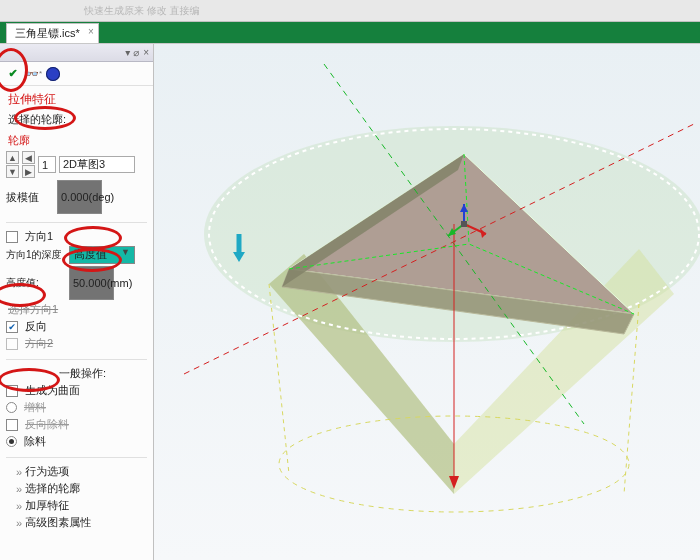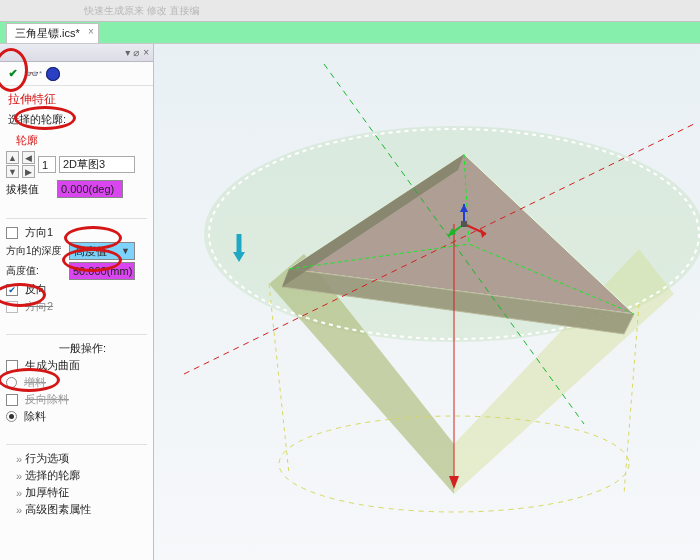--- a/index.html
+++ b/index.html
@@ -1,45 +1,45 @@
 <!DOCTYPE html>
 <html><head>
 <meta charset="utf-8">
 <style>
 * { margin:0; padding:0; box-sizing:border-box; font-family:"Microsoft YaHei",SimSun,sans-serif; }
 body { width:700px; height:560px; overflow:hidden; background:#f0f0f0; font-size:11px; color:#222; }
 .topbar { height:22px; background:#e8e8e8; border-bottom:1px solid #c0c0c0; display:flex; align-items:center; }
 .ribbon-hint { opacity:.25; font-size:10px; padding-left:84px; }
-.doc-tabs { height:22px; background:#86efac; border-bottom:1px solid #c8c8c8; display:flex; align-items:center; padding-left:6px; }
+.doc-tabs { height:22px; background:#15803d; border-bottom:1px solid #c8c8c8; display:flex; align-items:center; padding-left:6px; }
 .doc-tab { background:#fff; border:1px solid #c0c0c0; border-bottom:none; padding:2px 18px 2px 8px; font-size:11px; position:relative; }
 .doc-tab .x { position:absolute; right:4px; top:2px; font-size:10px; color:#888; }
 .main { display:flex; height:calc(560px - 44px); }
 .side { width:154px; background:#fcfcfc; border-right:1px solid #c0c0c0; display:flex; flex-direction:column; position:relative; }
 .side-hdr { height:18px; background:linear-gradient(#eaeaf2,#dcdce6); border-bottom:1px solid #b8b8c4; display:flex; align-items:center; justify-content:flex-end; padding:0 4px; gap:4px; font-size:10px; color:#666; }
 .pin { font-size:10px; }
 .iconrow { height:24px; display:flex; align-items:center; gap:6px; padding:2px 6px; border-bottom:1px solid #e0e0e0; }
 .iconrow span { width:14px; height:14px; display:flex; align-items:center; justify-content:center; }
 .check { color:#0a8a22; font-weight:bold; }
 .glasses { color:#7a7a7a; font-size:12px; }
 .dot { width:10px; height:10px; border-radius:50%; background:#2a3fc4; box-shadow:0 0 0 1px #14236a inset; }
 .panel { padding:3px 6px 6px 6px; overflow:auto; flex:1; }
 .feature-title { color:#d41616; font-size:12px; margin:2px 0 4px 2px; }
 .label { margin:2px 0 2px 2px; }
 .row { display:flex; align-items:center; gap:3px; margin:2px 0; }
 .nav { width:13px; height:13px; border:1px solid #a8a8a8; background:#f5f5f5; display:flex; align-items:center; justify-content:center; font-size:9px; color:#555; }
 .navcol { display:flex; flex-direction:column; gap:1px; }
 .field { border:1px solid #aaa; background:#fff; height:17px; padding:0 3px; font-size:11px; display:flex; align-items:center; }
-.sec-title { color:#d41616; margin:6px 0 3px 10px; }
+.sec-title { color:#d41616; margin:6px 0 3px 2px; }
 .cb { width:12px; height:12px; border:1px solid #888; background:#fff; display:inline-flex; align-items:center; justify-content:center; font-size:9px; color:#1060b0; margin-right:4px; }
 .rb { width:11px; height:11px; border:1px solid #888; border-radius:50%; background:#fff; display:inline-flex; align-items:center; justify-content:center; margin-right:4px; }
 .rb .on { width:5px; height:5px; border-radius:50%; background:#333; }
-.dd { border:1px solid #888; background:#7dd3fc; height:18px; display:flex; align-items:center; justify-content:space-between; padding:0 4px; width:66px; }
+.dd { border:1px solid #888; background:#14b8a6; height:18px; display:flex; align-items:flex-start; justify-content:space-between; padding:0 4px; width:66px; }
 .dd .arr { font-size:9px; color:#444; }
-.numf { border:1px solid #888; background:#d946ef; height:18px; padding:0 3px; width:66px; display:flex; align-items:center; }
-.group { border-top:1px solid #e0e0e0; margin-top:20px; padding-top:4px; }
+.numf { border:1px solid #888; background:#737373; height:18px; padding:16px 3px; width:45px; display:flex; align-items:center; }
+.group { border-top:1px solid #e0e0e0; margin-top:8px; padding-top:4px; }
 .indent { padding-left:10px;text-align:center; }
 .vp { flex:1; position:relative; background:linear-gradient(#e9f0f4,#f6f8fa); overflow:hidden; }
 .vp svg { position:absolute; inset:0; }
 .circ-mark { position:absolute; border:3px solid #d41616; border-radius:50%; pointer-events:none; }
 .m1 { left:-6px; top:4px; width:34px; height:44px; }
 .m2 { left:14px; top:62px; width:62px; height:24px; }
 .m3 { left:64px; top:182px; width:58px; height:24px; }
 .m4 { left:62px; top:204px; width:60px; height:24px; }
 .m5 { left:-6px; top:239px; width:52px; height:24px; }
 .m6 { left:-2px; top:324px; width:62px; height:24px; }
@@ -106,20 +106,21 @@
           <span style="width:60px;font-size:10px">方向1的深度</span>
           <div class="dd">
             <span>高度值</span>
             <span class="arr">▼</span>
           </div>
         </div>
         <div class="row">
           <span style="width:60px;font-size:10px">高度值:</span>
           <div class="numf">50.000(mm)</div>
         </div>
+        <div class="label" style="text-decoration:line-through;color:#888">选择方向1</div>
         <div class="row">
           <span class="cb">✔</span>
           <span>反向</span>
         </div>
         <div class="row" style="opacity:.55;text-decoration:line-through">
           <span class="cb"></span>
           <span>方向2</span>
         </div>
       </div>
 

